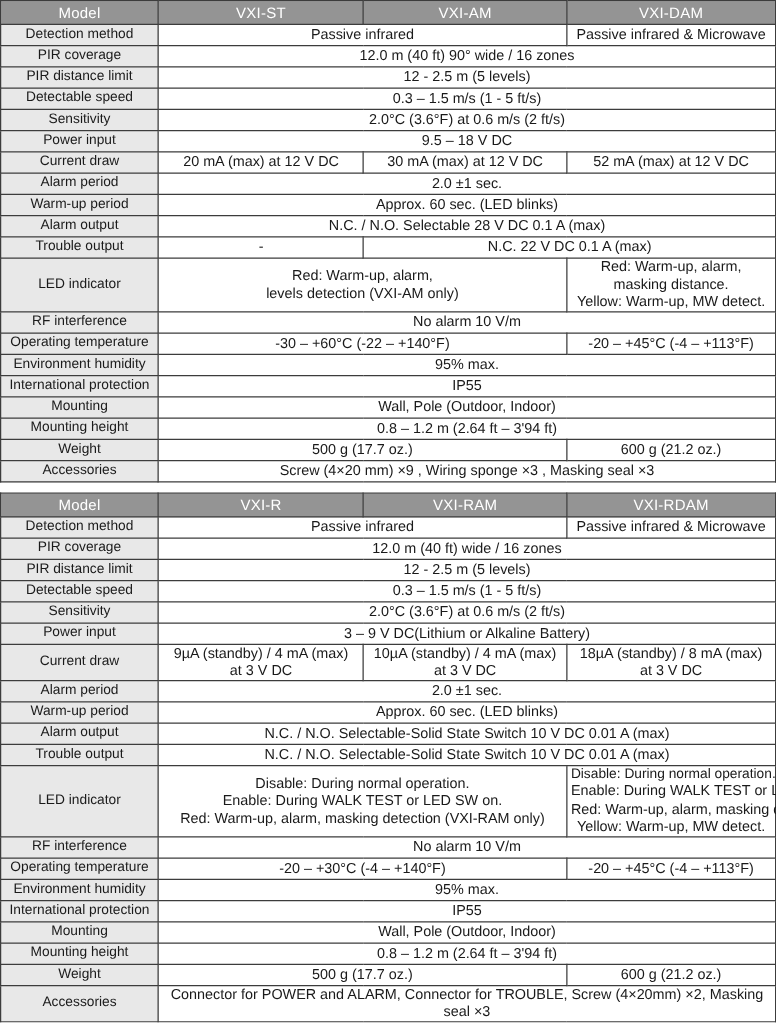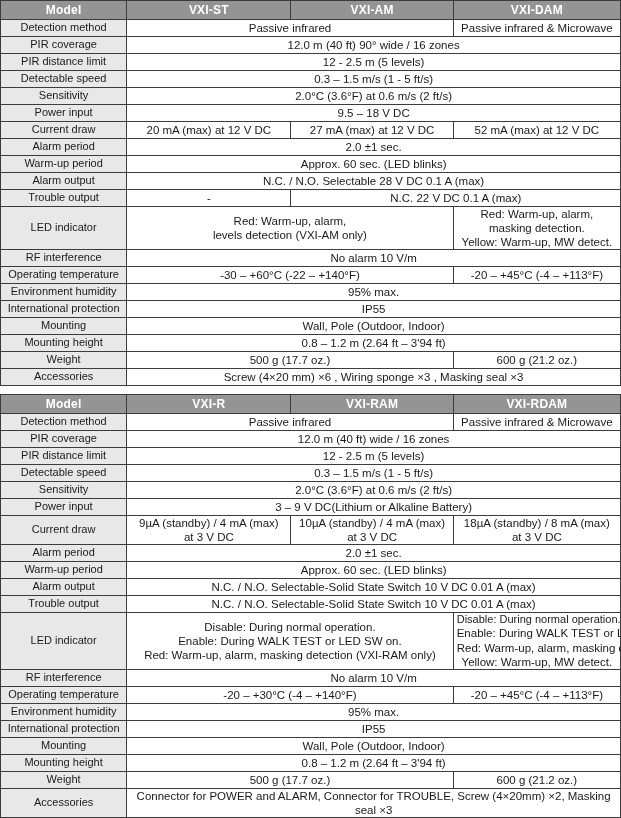--- a/index.html
+++ b/index.html
@@ -34,21 +34,21 @@
     font-size: 11.5px;
     line-height: 1.22;
     text-align: center;
     vertical-align: middle;
     background: #ffffff;
     font-weight: normal;
   }
   table.spec thead th {
     background: #949494;
     color: #ffffff;
-    font-weight: bold;
+    font-weight: normal;
     font-size: 12px;
     height: 18px;
     letter-spacing: 0.2px;
   }
   table.spec td.label {
     background: #e8e8e8;
     font-size: 11px;
   }
   table.spec tr {
     height: 17px;
@@ -113,21 +113,21 @@
             <td class="label">Sensitivity</td>
             <td colspan="3">2.0°C (3.6°F) at 0.6 m/s (2 ft/s)</td>
           </tr>
           <tr>
             <td class="label">Power input</td>
             <td colspan="3">9.5 – 18 V DC</td>
           </tr>
           <tr>
             <td class="label">Current draw</td>
             <td colspan="1">20 mA (max) at 12 V DC</td>
-            <td colspan="1">27 mA (max) at 12 V DC</td>
+            <td colspan="1">30 mA (max) at 12 V DC</td>
             <td colspan="1">52 mA (max) at 12 V DC</td>
           </tr>
           <tr>
             <td class="label">Alarm period</td>
             <td colspan="3">2.0 ±1 sec.</td>
           </tr>
           <tr>
             <td class="label">Warm-up period</td>
             <td colspan="3">Approx. 60 sec. (LED blinks)</td>
           </tr>
@@ -141,21 +141,21 @@
             <td colspan="2">N.C. 22 V DC 0.1 A (max)</td>
           </tr>
           <tr>
             <td class="label">LED indicator</td>
             <td colspan="2" class="multiline">
               <div class="nowrapline first-line">Red: Warm-up, alarm,</div>
               <div class="nowrapline">levels detection (VXI-AM only)</div>
             </td>
             <td colspan="1" class="multiline">
               <div class="nowrapline first-line">Red: Warm-up, alarm,</div>
-              <div class="nowrapline">masking detection.</div>
+              <div class="nowrapline">masking distance.</div>
               <div class="nowrapline">Yellow: Warm-up, MW detect.</div>
             </td>
           </tr>
           <tr>
             <td class="label">RF interference</td>
             <td colspan="3">No alarm 10 V/m</td>
           </tr>
           <tr>
             <td class="label">Operating temperature</td>
             <td colspan="2">-30 – +60°C (-22 – +140°F)</td>
@@ -177,21 +177,21 @@
             <td class="label">Mounting height</td>
             <td colspan="3">0.8 – 1.2 m (2.64 ft – 3'94 ft)</td>
           </tr>
           <tr>
             <td class="label">Weight</td>
             <td colspan="2">500 g (17.7 oz.)</td>
             <td colspan="1">600 g (21.2 oz.)</td>
           </tr>
           <tr>
             <td class="label">Accessories</td>
-            <td colspan="3">Screw (4×20 mm) ×6 , Wiring sponge ×3 , Masking seal ×3</td>
+            <td colspan="3">Screw (4×20 mm) ×9 , Wiring sponge ×3 , Masking seal ×3</td>
           </tr>
         </tbody>
       </table>
       <div class="tablegap"></div>
       <table class="spec">
         <colgroup>
           <col class="colgroup-label">
           <col class="col-a">
           <col class="col-b">
           <col class="col-c">

